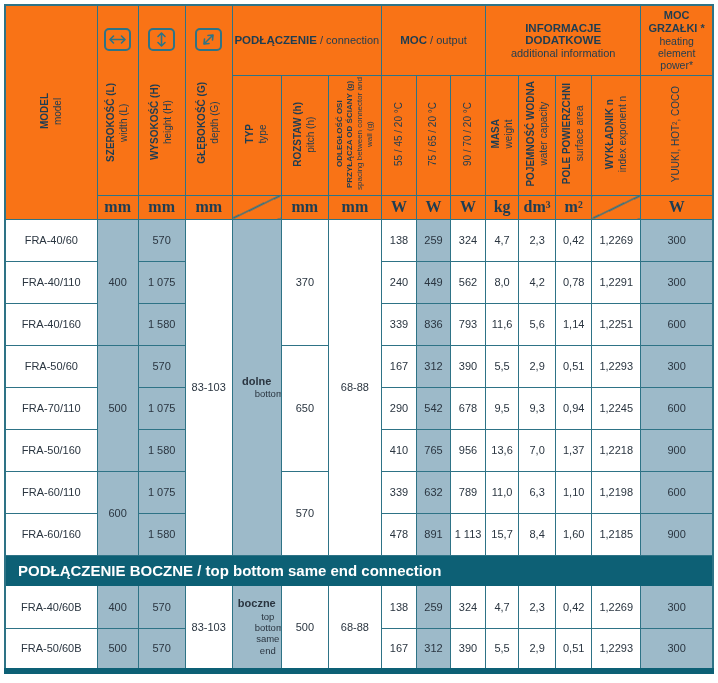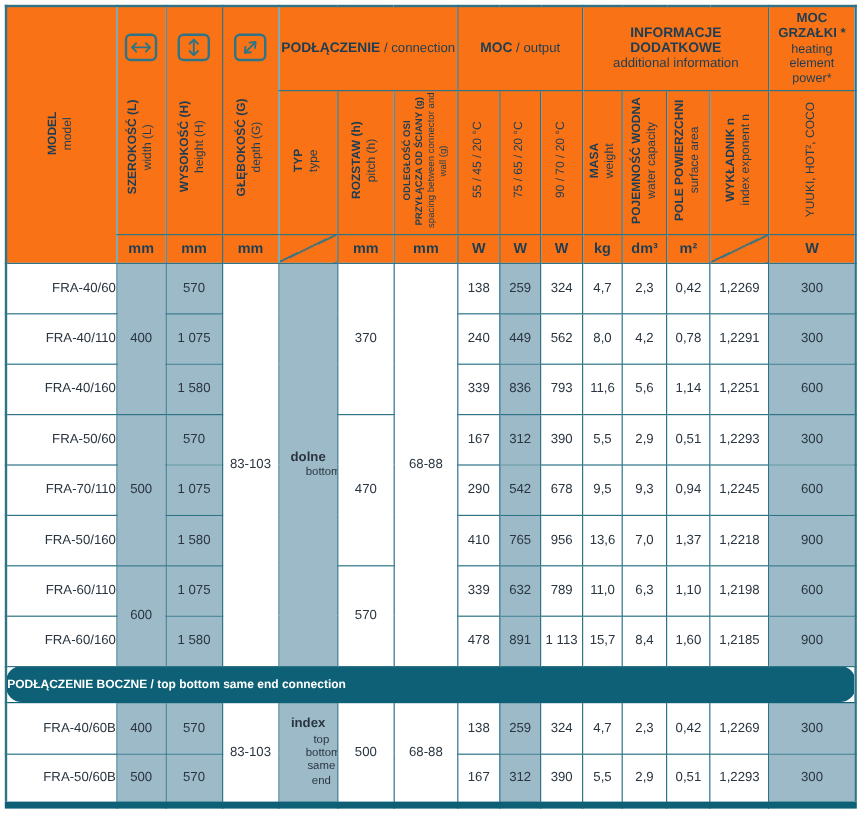--- a/index.html
+++ b/index.html
@@ -67,38 +67,38 @@
   .icon-box {
     width: 27px; height: 23px;
     border: 2px solid #2e7386; border-radius: 5px;
     display: flex; align-items: center; justify-content: center;
     margin-top: 22px; flex: 0 0 auto;
   }
   .icon-box svg { display: block; }
   .measure-vwrap { flex: 1 1 auto; display: flex; align-items: center; justify-content: center; }
 
   
-  tr.hdr-units th { font-weight: bold; font-size: 12px; }
+  tr.hdr-units th { font-weight: bold; font-size: 16px; font-family: Liberation Serif, serif; }
   th.slash {
     background-image: linear-gradient(to bottom right,
       transparent calc(50% - 0.8px), #2e7386 calc(50% - 0.8px),
       #2e7386 calc(50% + 0.8px), transparent calc(50% + 0.8px));
   }
 
   
-  td.model { text-align: right; padding-left: 0; }
+  td.model { text-align: center; padding-left: 0; }
   td.hl { background: #9dbac9; }
   td.type-cell .pl { display: block; font-weight: bold; font-size: 11px; line-height: 1.2; }
   td.type-cell .en { display: block; font-weight: normal; font-size: 9.5px; line-height: 1.2; padding-left: 22px; }
 
   
   tr.section-row td {
     background: #0d6075; border-color: #0d6075;
-    color: #ffffff; font-weight: bold; font-size: 10px;
-    text-align: left;  border-radius: 13px;
+    color: #ffffff; font-weight: bold; font-size: 15px;
+    text-align: left; padding-left: 12px;
   }
 </style>
 </head>
 <body>
 
 <div class="wrap">
 <table>
   <colgroup>
     <col style="width:92px">
         <col style="width:41px">
@@ -309,21 +309,21 @@
       <td>11,6</td>
       <td>5,6</td>
       <td>1,14</td>
       <td>1,2251</td>
       <td class="hl">600</td>
     </tr>
     <tr class="data">
       <td class="model">FRA-50/60</td>
       <td class="hl" rowspan="3">500</td>
       <td class="hl">570</td>
-      <td rowspan="3">470</td>
+      <td rowspan="3">650</td>
       <td>167</td>
       <td class="hl">312</td>
       <td>390</td>
       <td>5,5</td>
       <td>2,9</td>
       <td>0,51</td>
       <td>1,2293</td>
       <td class="hl">300</td>
     </tr>
     <tr class="data">
@@ -380,21 +380,21 @@
     <tr class="section-row">
       <td colspan="15">PODŁĄCZENIE BOCZNE / top bottom same end connection</td>
     </tr>
 
     <tr class="data2">
       <td class="model">FRA-40/60B</td>
       <td class="hl">400</td>
       <td class="hl">570</td>
       <td rowspan="2">83-103</td>
       <td class="hl type-cell" rowspan="2">
-        <span class="pl">index</span>
+        <span class="pl">boczne</span>
         <span class="en">top bottom same end</span>
       </td>
       <td rowspan="2">500</td>
       <td rowspan="2">68-88</td>
       <td>138</td>
       <td class="hl">259</td>
       <td>324</td>
       <td>4,7</td>
       <td>2,3</td>
       <td>0,42</td>

